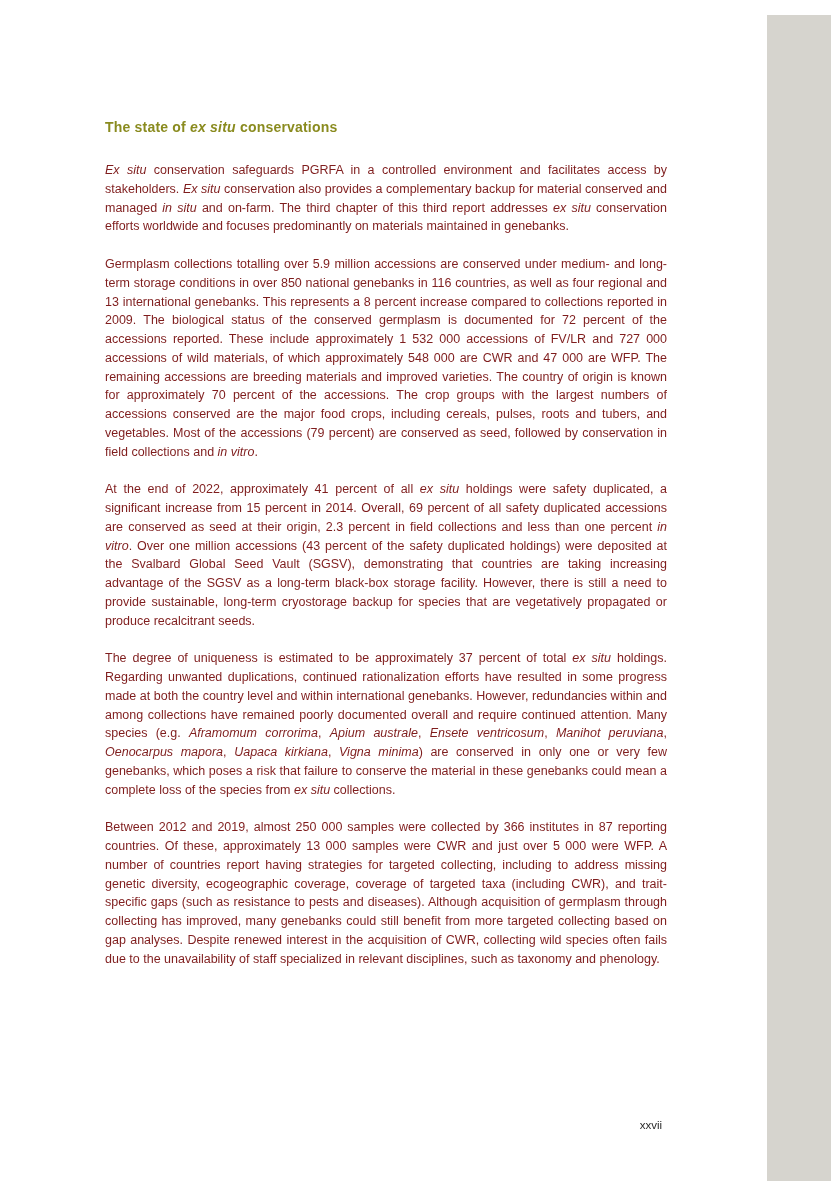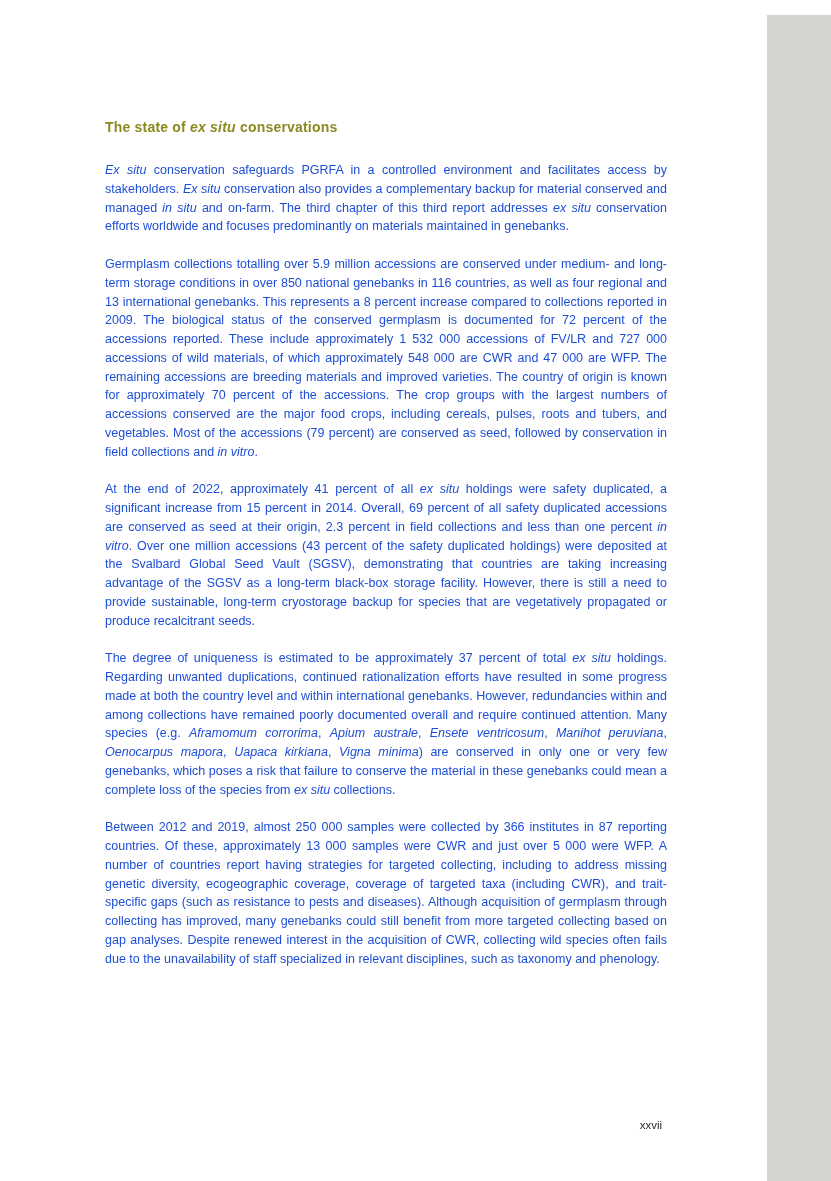--- a/index.html
+++ b/index.html
@@ -34,21 +34,21 @@
     margin: 0 0 26px 0;
     font-size: 14px;
     font-weight: bold;
     color: #8a8b1f;
     letter-spacing: 0.2px;
   }
   .content p {
     margin: 0 0 19px 0;
     font-size: 12.5px;
     line-height: 18.75px;
-    color: #1d4ed8;
+    color: #7f1d1d;
     text-align: justify;
   }
   .content p:last-child {
     margin-bottom: 0;
   }
   .page-number {
     position: absolute;
     left: 100px;
     top: 1104px;
     width: 562px;

